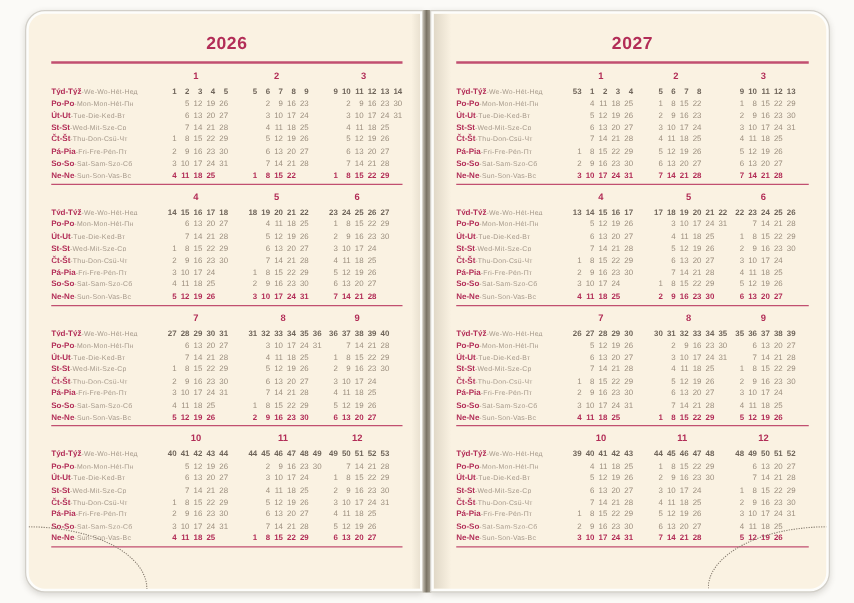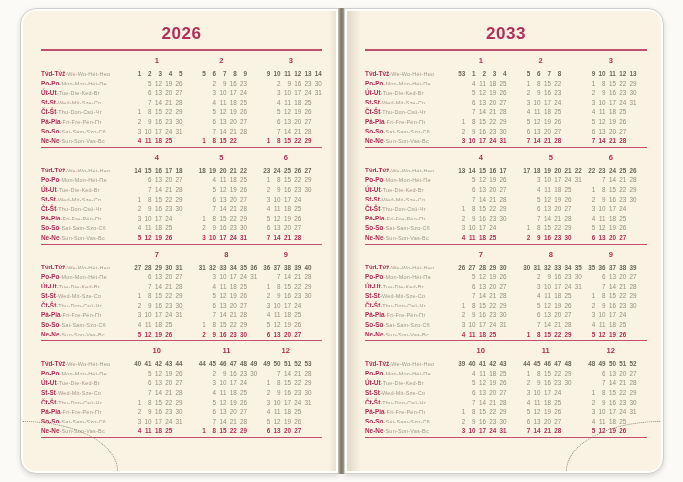--- a/index.html
+++ b/index.html
@@ -42,21 +42,21 @@
     background:linear-gradient(90deg,rgba(90,80,60,0.16),rgba(90,80,60,0));
     pointer-events:none;
   }
   .spine{
     position:absolute;left:338px;top:8px;width:7px;height:466px;
     background:linear-gradient(90deg,#c6c1b6,#7d7668 45%,#b5afa2);
   }
   .content{position:absolute;top:0;left:18px;right:14px;}
   .year{
     margin-top:12px;text-align:center;
-    font-size:17px;font-weight:700;color:var(--accent);letter-spacing:0.5px;
+    font-size:14px;font-weight:700;color:var(--accent);letter-spacing:0.5px;
     height:22px;line-height:22px;
   }
   .year-rule{height:2px;background:var(--rule);margin-top:4px;}
   .block{
     display:flex;align-items:flex-start;
     padding-top:4px;padding-bottom:4px;
     border-bottom:1.5px solid var(--rule);
   }
   .labels{width:90px;flex:none;}
   .lab-spacer{height:11px;}
@@ -288,21 +288,21 @@
       </div>
       <div class="corner-arc bl"></div>
     </div>
   </div>
 
   <div class="spine"></div>
 
   <div class="page right">
     <div class="paper">
       <div class="content">
-        <div class="year">2033</div>
+        <div class="year">2027</div>
         <div class="year-rule"></div>
         <div>
             <div class="block">
               <div class="labels">
                 <div class="lab-spacer"></div>
                 <div class="lab-row"><span class="lab-cs">Týd-Týž</span><span class="lab-intl">-We-Wo-Hét-Нед</span></div>
                 <div class="lab-row"><span class="lab-cs">Po-Po</span><span class="lab-intl">-Mon-Mon-Hét-Пн</span></div>
                 <div class="lab-row"><span class="lab-cs">Út-Ut</span><span class="lab-intl">-Tue-Die-Ked-Вт</span></div>
                 <div class="lab-row"><span class="lab-cs">St-St</span><span class="lab-intl">-Wed-Mit-Sze-Ср</span></div>
                 <div class="lab-row"><span class="lab-cs">Čt-Št</span><span class="lab-intl">-Thu-Don-Csü-Чт</span></div>

